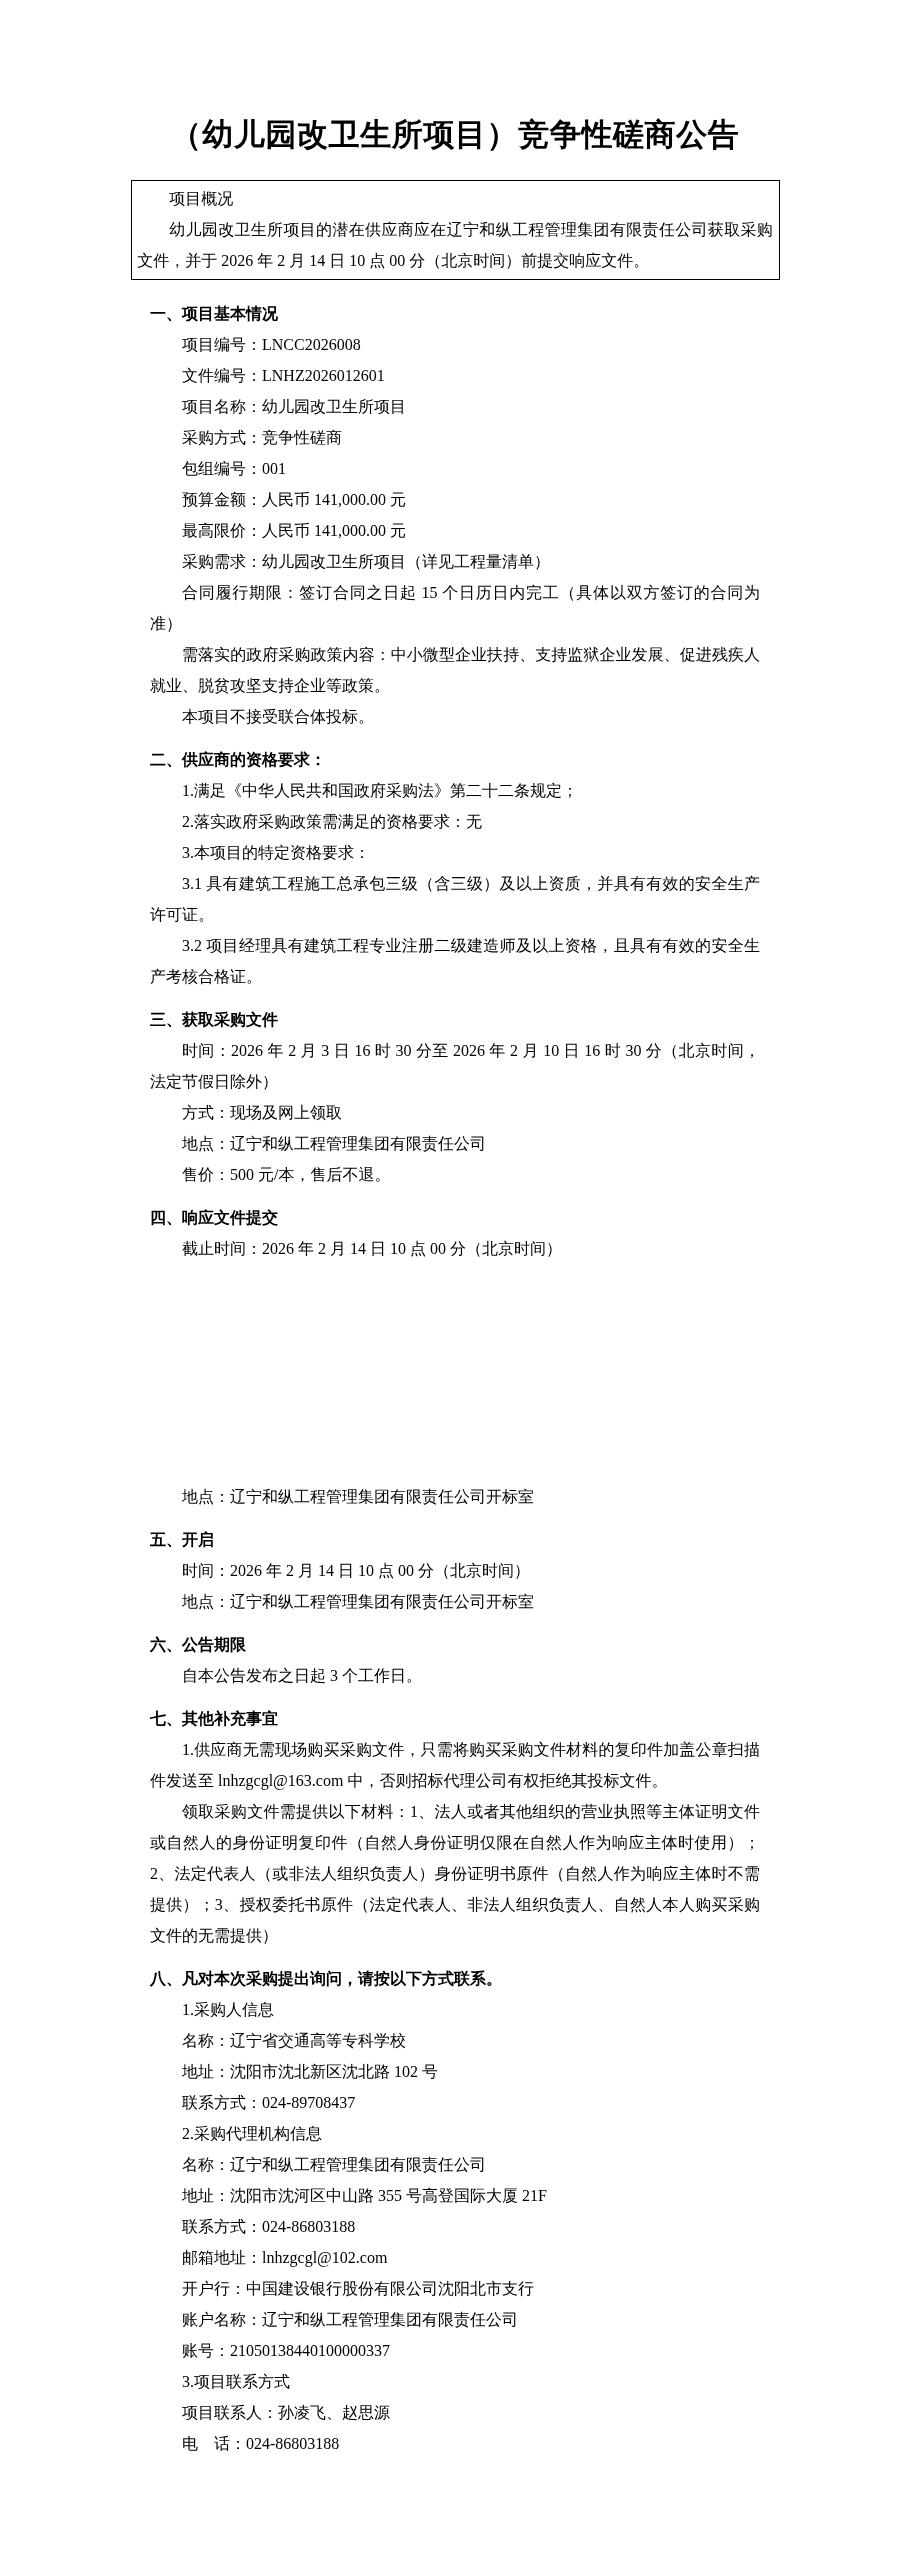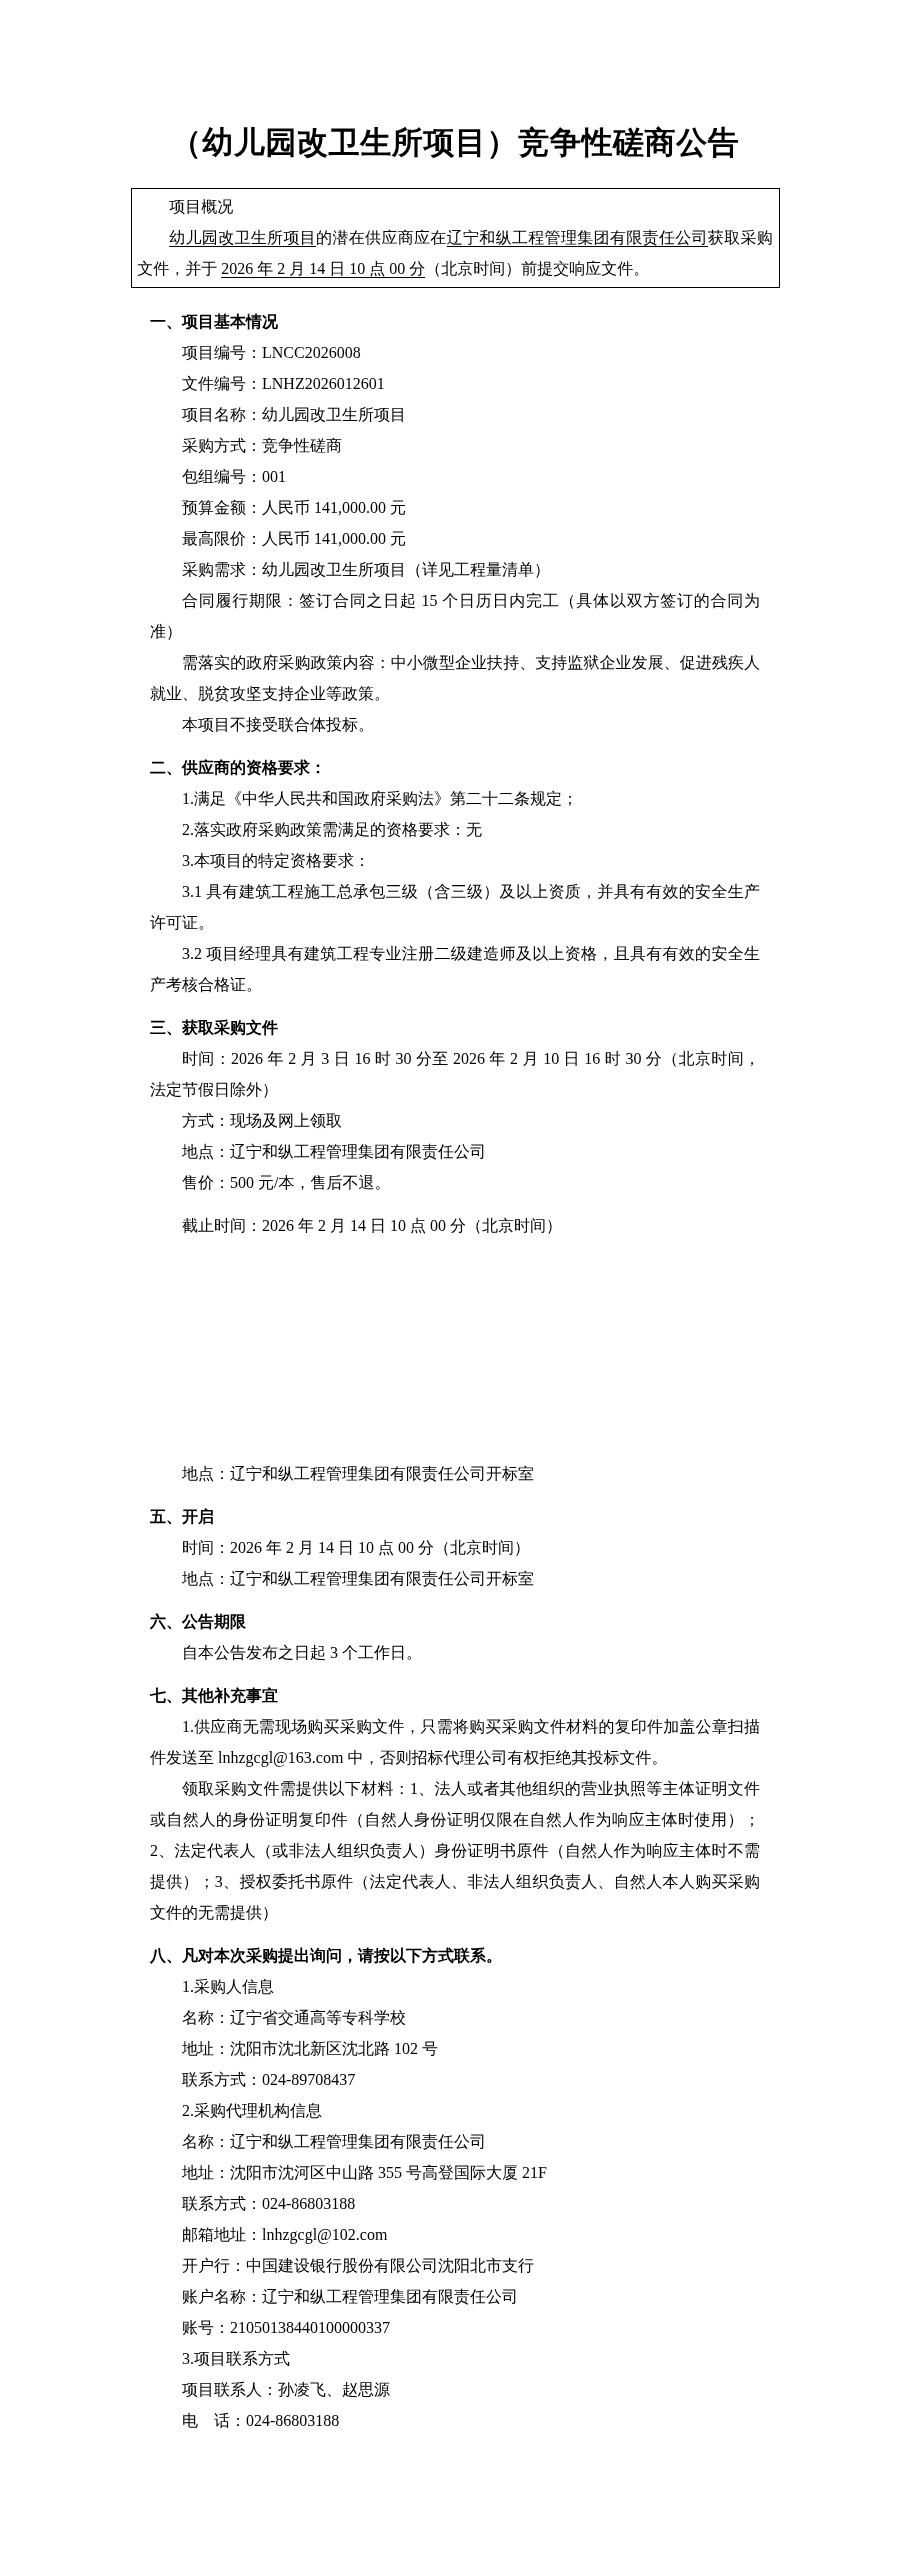--- a/index.html
+++ b/index.html
@@ -16,21 +16,21 @@
     width: 911px;
     height: 2576px;
     overflow: hidden;
     background: #ffffff;
   }
   .content {
     margin-left: 138px;
     width: 634px;
   }
   .doc-title {
-    margin: 16px;
+    margin: 8px;
     padding-top: 104px;
     margin-bottom: 22px;
     font-size: 31px;
     line-height: 46px;
     font-weight: bold;
     text-align: center;
     letter-spacing: 0.6px;
     font-family: "Liberation Serif", "DejaVu Serif", serif;
   }
   .overview-box {
@@ -47,21 +47,21 @@
   }
   .heading {
     margin: 0;
     font-size: 16px;
     line-height: 31px;
     font-weight: bold;
     text-indent: 0;
     text-align: left;
     font-family: "Liberation Sans", "DejaVu Sans", sans-serif;
   }
-  .u { text-decoration: underline; text-underline-offset: 3.4px; }
+  .u { text-underline-offset: 3.4px; }
   .page-break-gap { height: 217px; }
   section { margin: 12px; padding: 0; }
 </style>
 </head>
 <body>
 
 <div class="page">
   <div class="content">
 
     <h1 class="doc-title">（幼儿园改卫生所项目）竞争性磋商公告</h1>
@@ -97,20 +97,21 @@
 
     <section>
       <h2 class="heading">三、获取采购文件</h2>
       <p class="para">时间：2026 年 2 月 3 日 16 时 30 分至 2026 年 2 月 10 日 16 时 30 分（北京时间，法定节假日除外）</p>
       <p class="para">方式：现场及网上领取</p>
       <p class="para">地点：辽宁和纵工程管理集团有限责任公司</p>
       <p class="para">售价：500 元/本，售后不退。</p>
     </section>
 
     <section>
+      <h2 class="heading">四、响应文件提交</h2>
       <p class="para">截止时间：2026 年 2 月 14 日 10 点 00 分（北京时间）</p>
       <div class="page-break-gap"></div>
       <p class="para">地点：辽宁和纵工程管理集团有限责任公司开标室</p>
     </section>
 
     <section>
       <h2 class="heading">五、开启</h2>
       <p class="para">时间：2026 年 2 月 14 日 10 点 00 分（北京时间）</p>
       <p class="para">地点：辽宁和纵工程管理集团有限责任公司开标室</p>
     </section>

